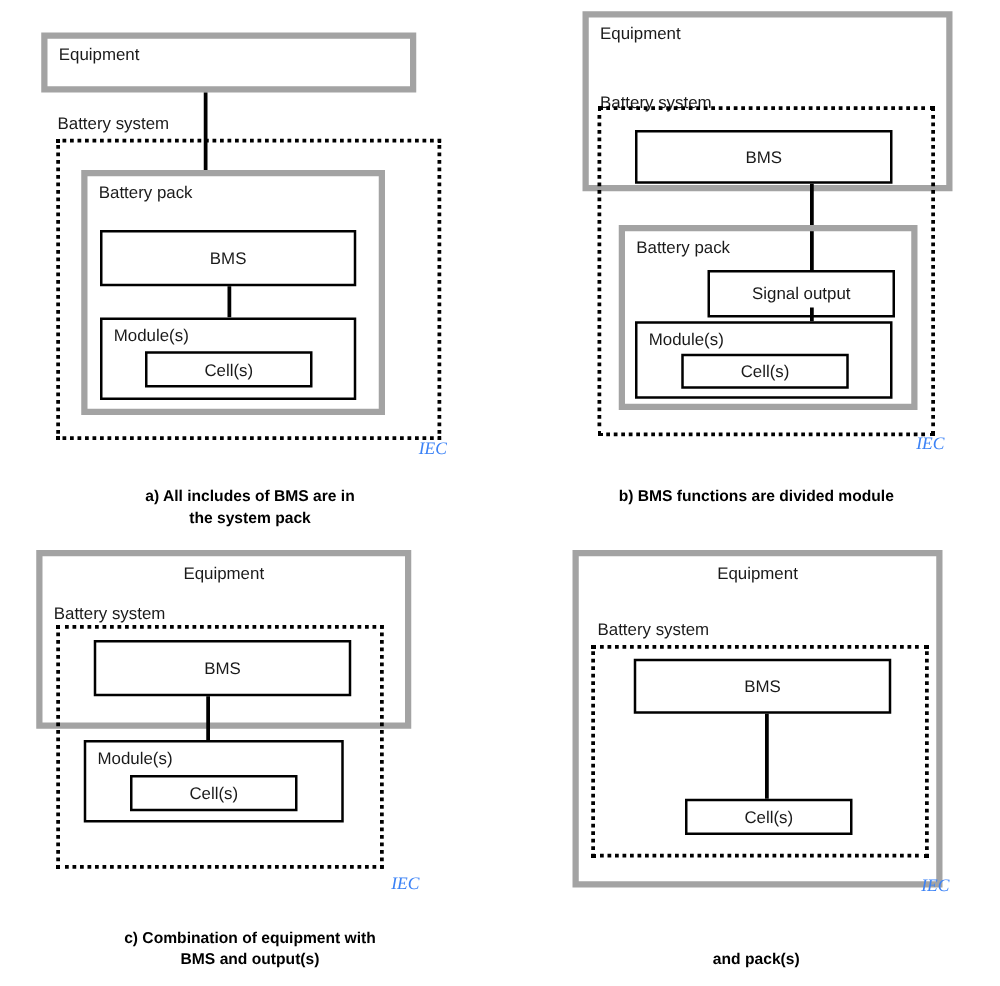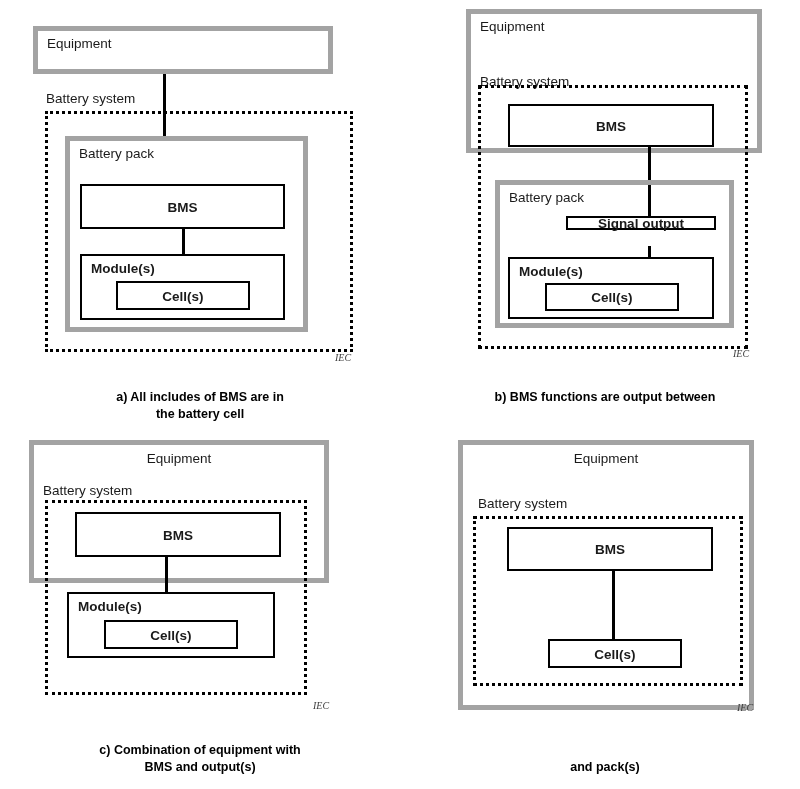--- a/index.html
+++ b/index.html
@@ -24,21 +24,20 @@
   .box {
     position: absolute;
     background: transparent;
     box-sizing: border-box;
   }
   .solid-thick {
     border: 5px solid #a3a3a3;
   }
   .solid-med {
     border: 2.5px solid #000000;
-    font-weight: bold;
   }
   .dotted {
     border: 3px dotted #000000;
   }
   
   .filled {
     background: #ffffff;
   }
 
   .lbl {
@@ -84,23 +83,23 @@
 
   .connector {
     position: absolute;
     background: #000000;
     width: 3px;
   }
 
   .iec {
     position: absolute;
     font-style: italic;
-    font-size: 10px;
+    font-size: 14px;
     font-family: "Liberation Serif", serif;
-    color: #404040;
+    color: #3b82f6;
     white-space: nowrap;
   }
 
   .caption {
     position: absolute;
     text-align: center;
     font-size: 12.5px;
     font-weight: bold;
     line-height: 1.35;
     color: #000000;
@@ -136,21 +135,21 @@
   </div>
 
   <div class="box solid-med filled" style="left:116px; top:281px; width:134px; height:29px;">
     <span class="box-text">Cell(s)</span>
   </div>
 
   <span class="iec" style="left:335px; top:352px;">IEC</span>
 
   <div class="caption" style="left:20px; top:389px; width:360px;">
     <span>a) All includes of BMS are in</span><br>
-    <span>the battery cell</span>
+    <span>the system pack</span>
   </div>
 </div>
 
 <div class="panel">
 
   <div class="box solid-thick filled" style="left:466px; top:9px; width:296px; height:144px;">
     <span class="box-text-tl">Equipment</span>
     <span class="lbl" style="left:9px; top:61px;">Battery system</span>
   </div>
 
@@ -159,38 +158,38 @@
   <div class="box solid-med filled" style="left:508px; top:104px; width:206px; height:43px;">
     <span class="box-text">BMS</span>
   </div>
 
   <div class="connector" style="left:648px; top:147px; height:69px;"></div>
 
   <div class="box solid-thick" style="left:495px; top:180px; width:239px; height:148px;">
     <span class="box-text-tl">Battery pack</span>
   </div>
 
-  <div class="box solid-med filled" style="left:566px; top:216px; width:150px; height:14px;">
+  <div class="box solid-med filled" style="left:566px; top:216px; width:150px; height:38px;">
     <span class="box-text">Signal output</span>
   </div>
 
   <div class="connector" style="left:648px; top:246px; height:12px;"></div>
 
   <div class="box solid-med filled" style="left:508px; top:257px; width:206px; height:62px;">
     <span class="box-text-tl">Module(s)</span>
   </div>
 
   <div class="box solid-med filled" style="left:545px; top:283px; width:134px; height:28px;">
     <span class="box-text">Cell(s)</span>
   </div>
 
   <span class="iec" style="left:733px; top:348px;">IEC</span>
 
   <div class="caption" style="left:420px; top:389px; width:370px;">
-    <span>b) BMS functions are output between</span><br>
+    <span>b) BMS functions are divided module</span><br>
   </div>
 </div>
 
 <div class="panel">
 
   <div class="box solid-thick filled" style="left:29px; top:440px; width:300px; height:143px;">
     <span class="box-text-tc">Equipment</span>
     <span class="lbl" style="left:9px; top:39px;">Battery system</span>
   </div>
 

